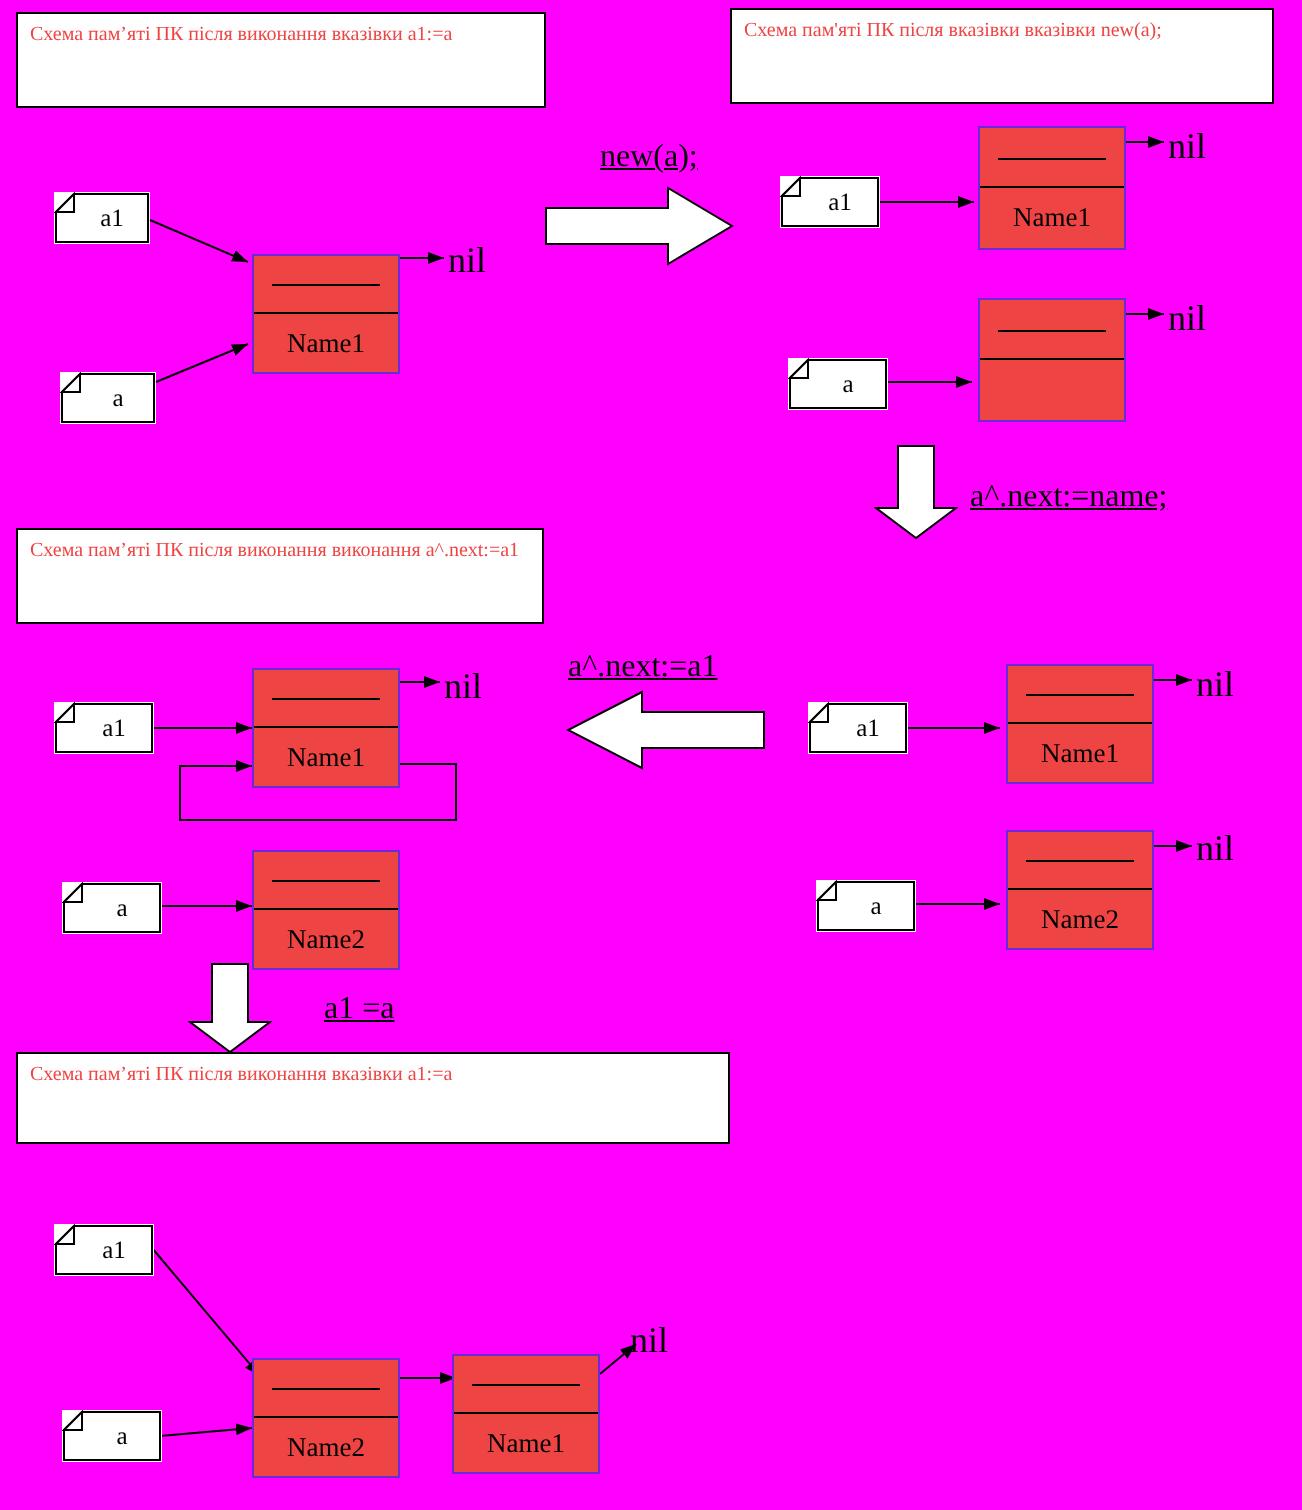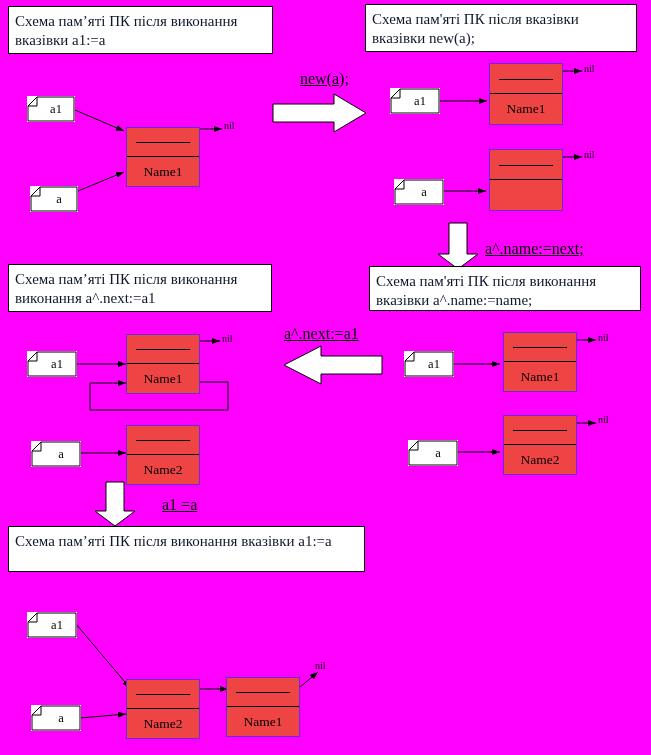--- a/index.html
+++ b/index.html
@@ -10,24 +10,24 @@
     position:relative;
     overflow:hidden;
   }
   .stage{position:absolute;left:0;top:0;width:651px;height:755px;}
   .abs{position:absolute;}
 
   
   .caption{
     background:#ffffff;
     border:1px solid #000000;
-    font-size:15px;
+    font-size:10px;
     line-height:1.25;
     padding:5px 6px 4px 6px;
-    color:#0f172a;
+    color:#ef4444;
     box-sizing:border-box;
     white-space:pre-line;
   }
 
   
   .node{
     background:#ef4444;
     border:1px solid #6d28d9;
     box-sizing:border-box;
     position:absolute;
@@ -66,21 +66,21 @@
     position:absolute;left:0;top:0;width:100%;height:100%;
   }
   .tag .lbl{
     position:absolute;left:0;top:0;width:100%;height:100%;
     display:flex;align-items:center;justify-content:center;
     padding-left:10px;
     box-sizing:border-box;
   }
   .nil{
     position:absolute;
-    font-size:10px;
+    font-size:18px;
     color:#000000;
   }
 
   
   .fat{position:absolute;}
 
   .opl{
     position:absolute;
     font-size:16px;
     color:#000000;
@@ -192,23 +192,22 @@
     <div class="nm"></div>
   </div>
   <div class="nil abs" style="left:584px;top:63px;">nil</div>
   <div class="nil abs" style="left:584px;top:149px;">nil</div>
 
   <div class="fat" style="left:437px;top:222px;width:42px;height:48px;">
     <svg viewBox="0 0 42 48" width="42" height="48" preserveAspectRatio="none">
       <path d="M12,1 L30,1 L30,32 L41,32 L21,47 L1,32 L12,32 Z" fill="#ffffff" stroke="#000000" stroke-width="1"></path>
     </svg>
   </div>
-  <div class="opl" style="left:485px;top:240px;">a^.name:=next;</div>
-
-  <div class="caption abs" style="left:369px;top:266px;width:272px;height:45px;">Схема пам'яті ПК після виконання вказівки a^.name:=name;</div>
+  <div class="opl" style="left:485px;top:240px;">a^.next:=name;</div>
+
 
   <div class="tag" style="left:404px;top:351px;width:50px;height:26px;">
     <svg class="shape" viewBox="0 0 50 26" preserveAspectRatio="none">
       <path d="M10,1 L49,1 L49,25 L1,25 L1,10 Z" fill="#ffffff" stroke="#000000" stroke-width="1"></path>
       <path d="M10,1 L1,10 L10,10 Z" fill="#ffffff" stroke="#000000" stroke-width="1"></path>
     </svg>
     <div class="lbl">a1</div>
   </div>
   <div class="tag" style="left:408px;top:440px;width:50px;height:26px;">
     <svg class="shape" viewBox="0 0 50 26" preserveAspectRatio="none">

